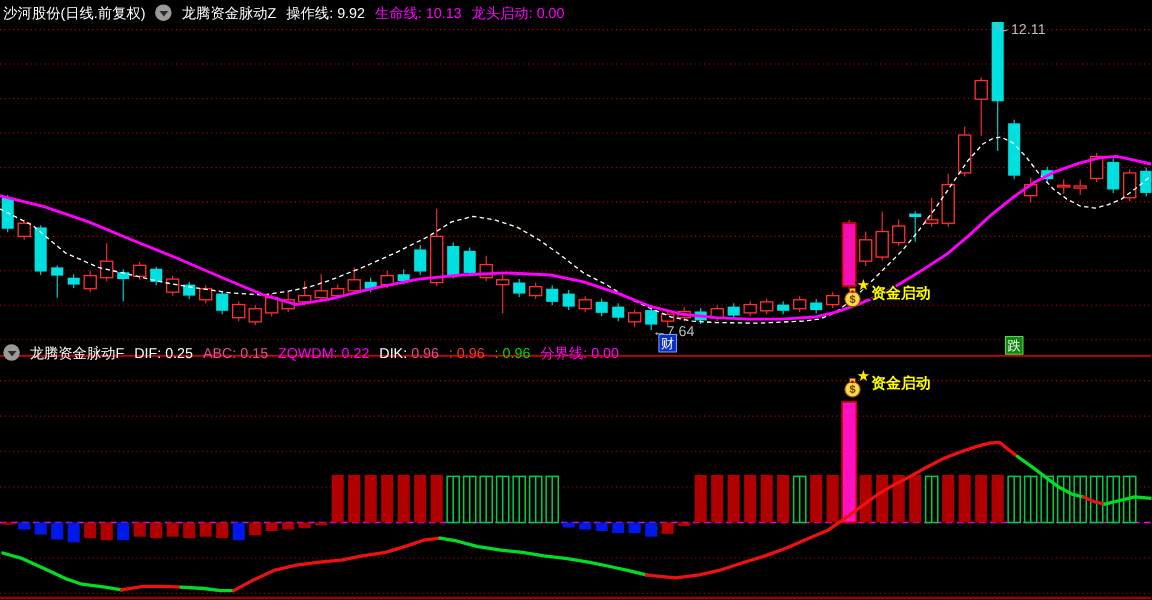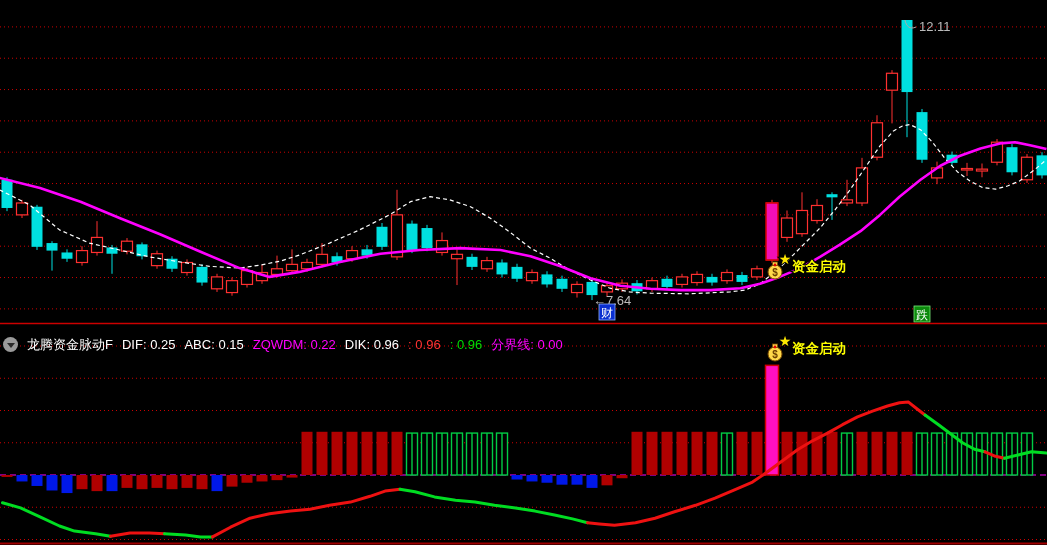--- a/index.html
+++ b/index.html
@@ -2,34 +2,44 @@
 <html><head>
 <meta charset="utf-8">
 <style>
   html,body{margin:0;padding:0;background:#000;}
   #app{position:relative;width:1047px;height:545px;background:#000;overflow:hidden;
        font-family:"Liberation Sans","DejaVu Sans",sans-serif;}
   svg{position:absolute;left:0;top:0;}
   .hdr{position:absolute;display:flex;align-items:center;gap:9px;font-size:13px;
        line-height:17px;white-space:nowrap;z-index:5;}
   .pair span{letter-spacing:0;}
-  .c-w{color:#ffffff}.c-y{color:#ffffff}.c-m{color:#ff00ff}.c-r{color:#ff3232}.c-g{color:#00dd00}
+  .c-w{color:#ffffff}.c-y{color:#ec4899}.c-m{color:#ff00ff}.c-r{color:#ff3232}.c-g{color:#00dd00}
   .ind-icon{width:15px;height:15px;border-radius:50%;background:#9a9a9a;display:inline-flex;
             align-items:center;justify-content:center;flex:0 0 auto;}
   .tri{width:0;height:0;border-left:4px solid transparent;border-right:4px solid transparent;
        border-top:5px solid #2a2a2a;margin-top:2px;}
   .chart-hit{position:absolute;left:0;width:1047px;z-index:2;}
 </style>
 </head>
 <body>
 
 <div id="app">
 
-
-  <div class="hdr" id="hdr-sub" style="left:3px;top:336px;">
+  <div class="hdr" id="hdr-main" style="left:3px;top:3px;">
+    <span class="c-w">沙河股份(日线.前复权)</span>
+    <span class="ind-icon">
+        <span class="tri"></span>
+      </span>
+    <span class="c-w">龙腾资金脉动Z</span>
+    <span class="pair c-w"><span>操作线:</span> <span>9.92</span></span>
+    <span class="pair c-m"><span>生命线:</span> <span>10.13</span></span>
+    <span class="pair c-m"><span>龙头启动:</span> <span>0.00</span></span>
+  </div>
+
+  <div class="hdr" id="hdr-sub" style="left:3px;top:312px;">
     <span class="ind-icon">
         <span class="tri"></span>
       </span>
     <span class="c-w">龙腾资金脉动F</span>
     <span class="pair"><span class="c-w">DIF:</span> <span class="c-w">0.25</span></span>
     <span class="pair"><span class="c-y">ABC:</span> <span class="c-y">0.15</span></span>
     <span class="pair"><span class="c-m">ZQWDM:</span> <span class="c-m">0.22</span></span>
     <span class="pair"><span class="c-w">DIK:</span> <span class="c-y">0.96</span></span>
     <span class="pair"><span class="c-r">:</span> <span class="c-r">0.96</span></span>
     <span class="pair"><span class="c-g">:</span> <span class="c-g">0.96</span></span>

